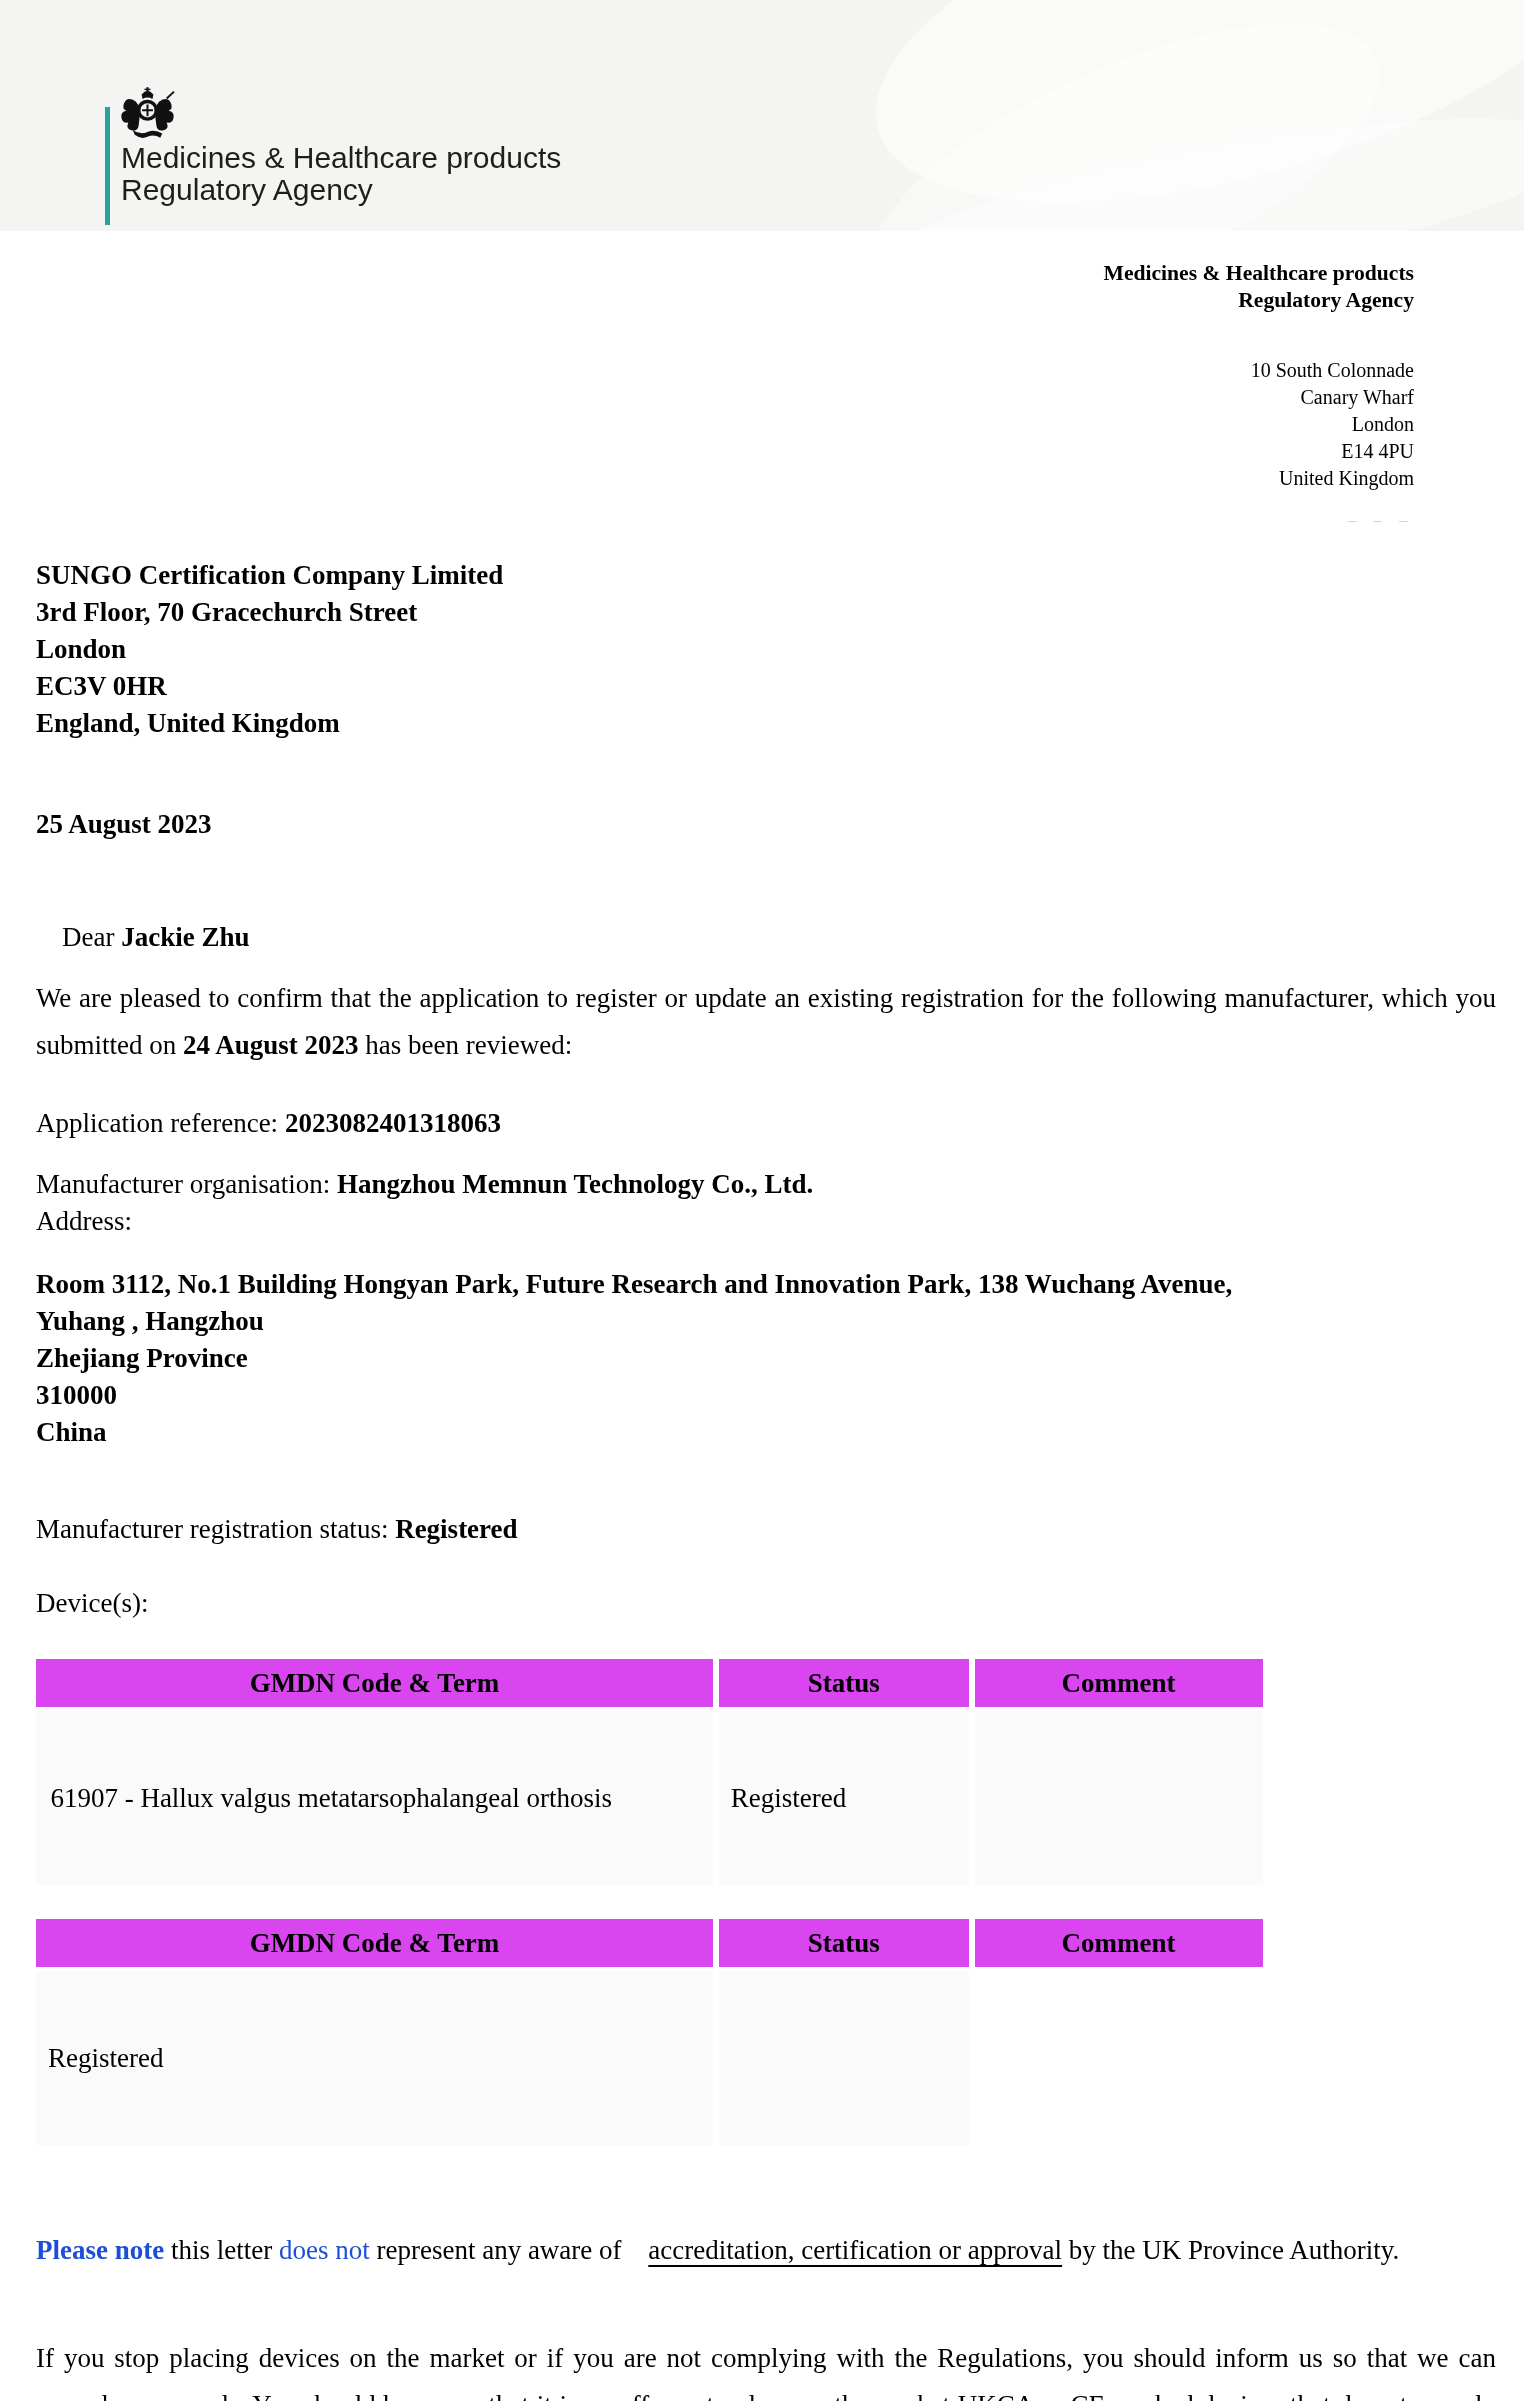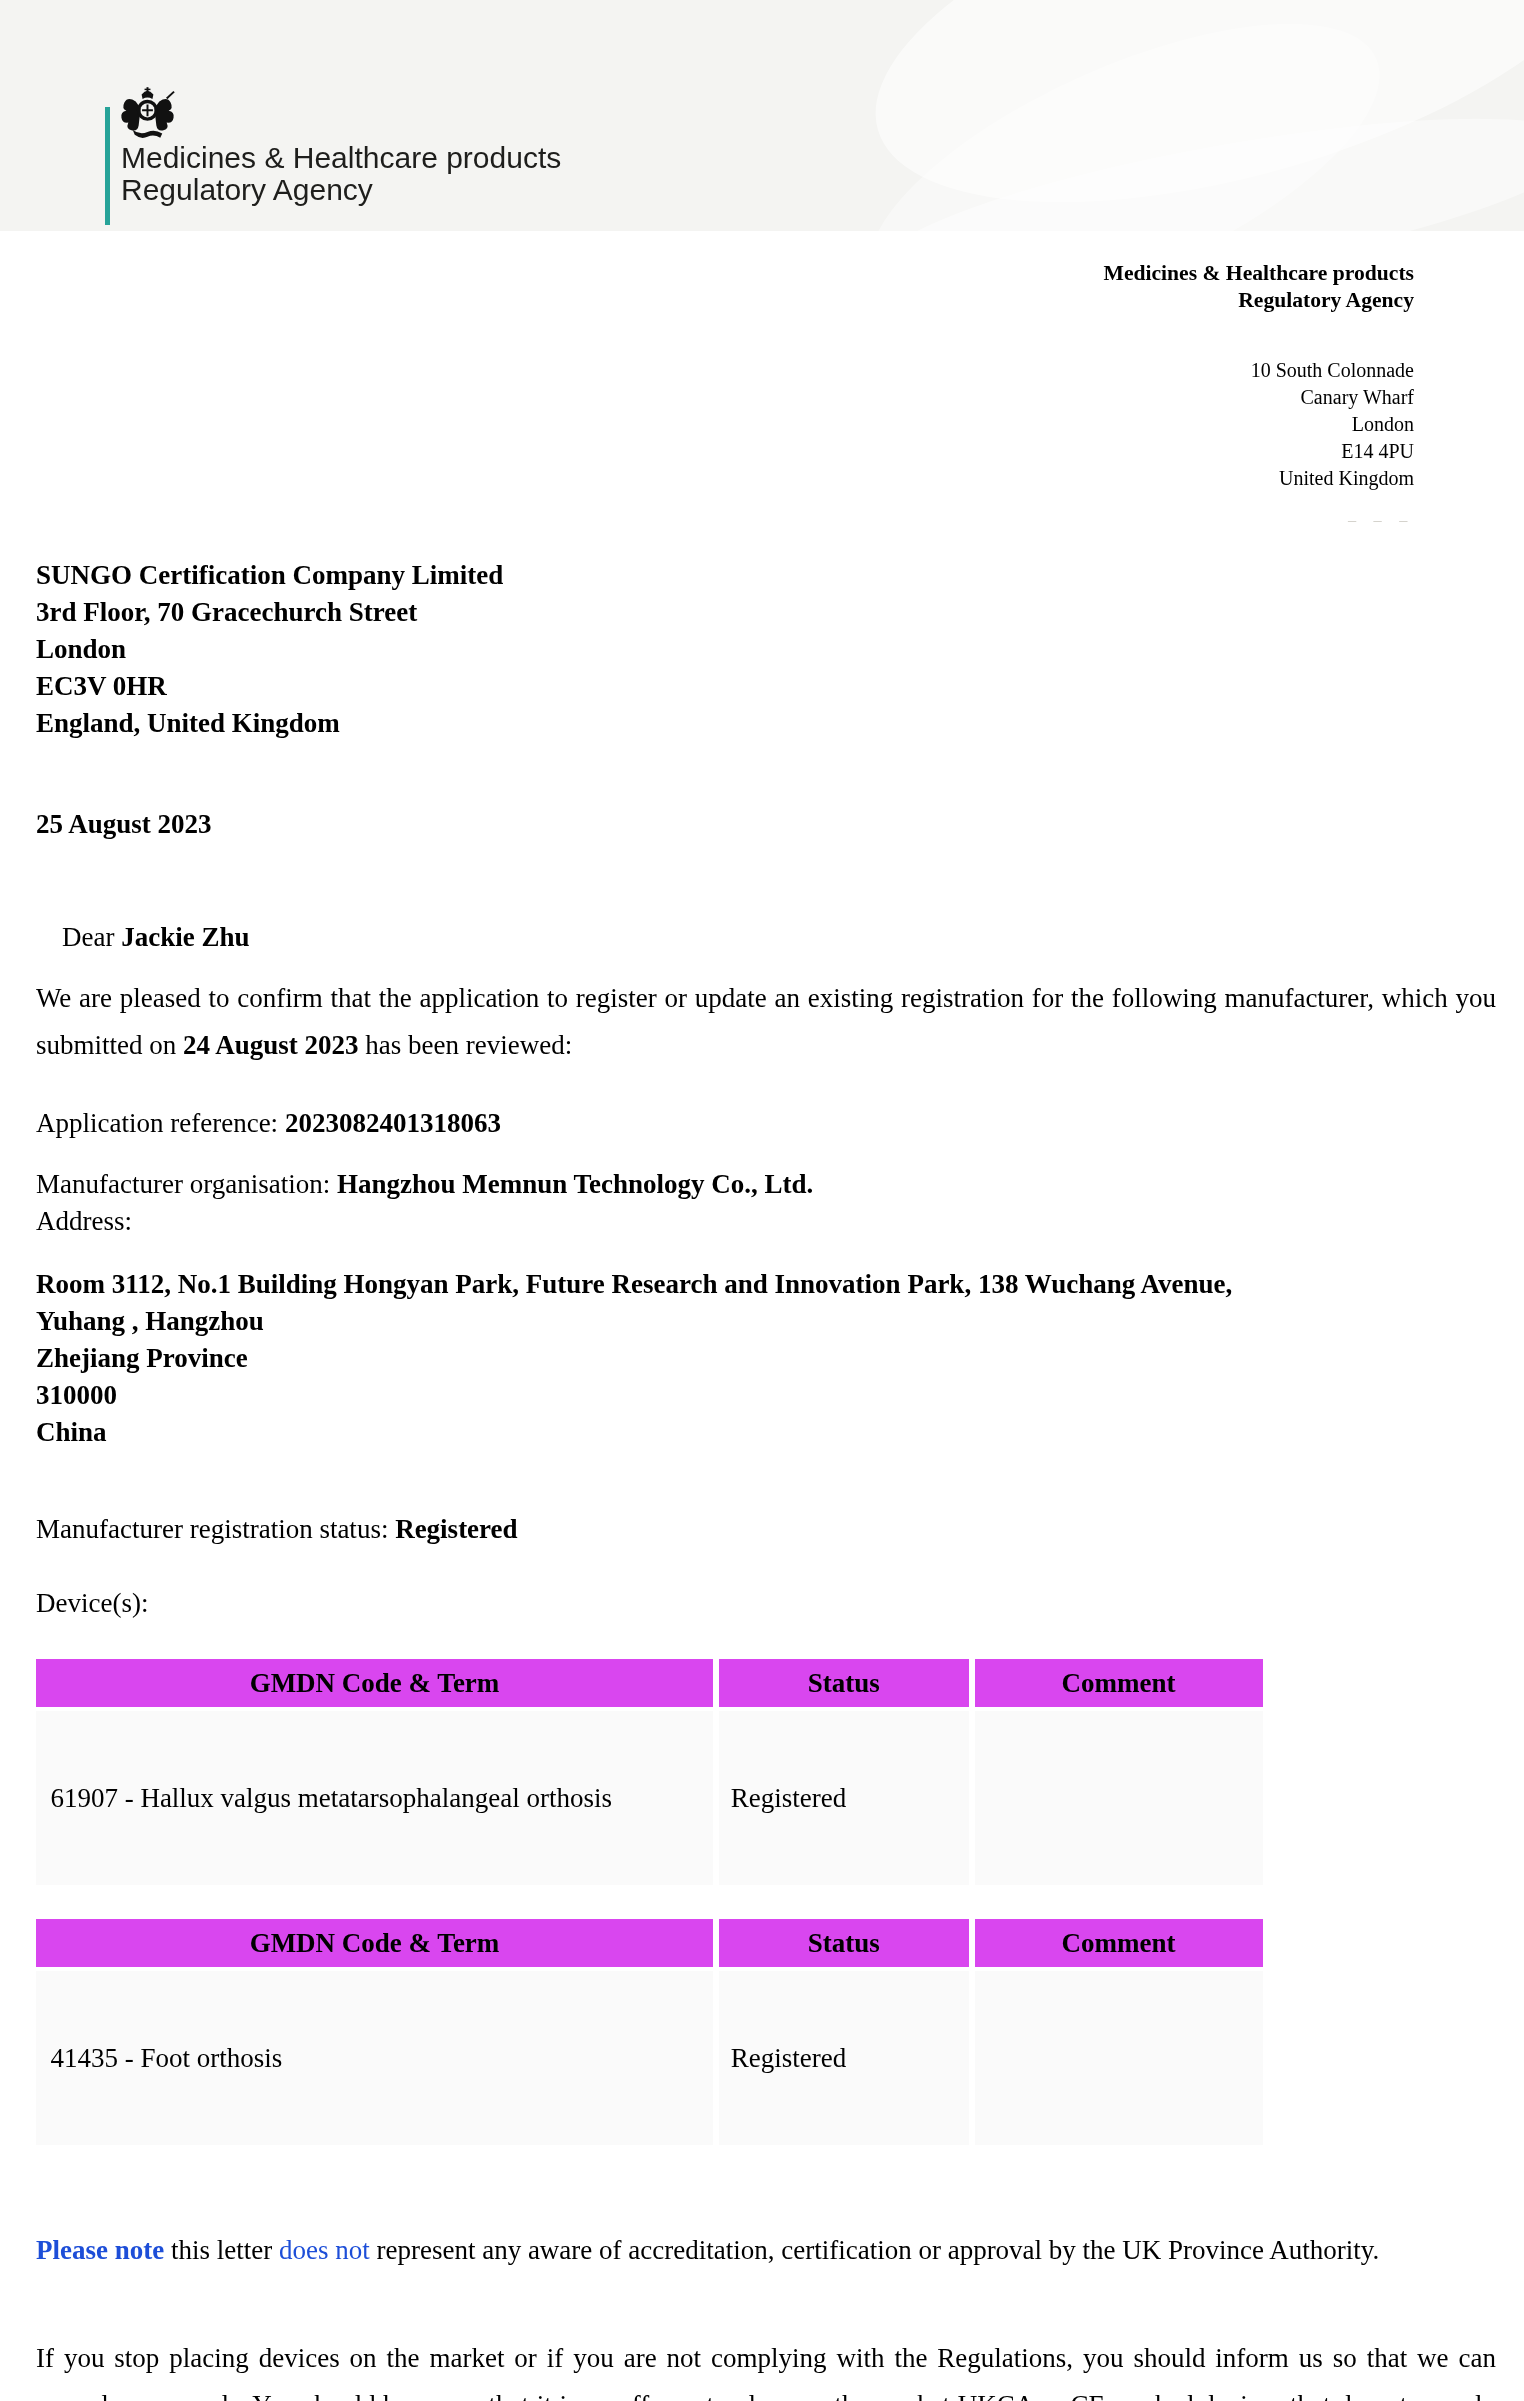--- a/index.html
+++ b/index.html
@@ -35,21 +35,21 @@
   .letterhead .org { font-weight:bold; font-size:21.6px; line-height:27px; }
   .letterhead .addr { margin-top:43px; font-size:20px; line-height:27px; }
   .letterhead .faded { margin-top:18px; font-size:16.3px; color:#cfccc6; letter-spacing:6.7px; }
   
   .abs { position:absolute; left:36px; width:1460px; }
   .body-txt { font-size:27px; line-height:47px; }
   .just { text-align:justify; }
   .single { line-height:37px; }
   .b { font-weight:bold; }
   .red { color:#1d4ed8; }
-  .ul { text-decoration-thickness:2.4px; text-underline-offset:5.8px; }
+  .ul { text-decoration:underline; text-decoration-thickness:2.4px; text-underline-offset:5.8px;margin-left:20px; }
   
   .mhra-table {
     position:absolute; left:36px;
     display:grid;
     grid-template-columns:677px 250px 288px;
     grid-template-rows:48px 174px;
     gap:3.8px 5.8px;
     font-size:27px;
   }
   .mhra-table .th {
@@ -154,21 +154,20 @@
     <div class="th">Comment</div>
     <div class="td gmdn">61907 - Hallux valgus metatarsophalangeal orthosis</div>
     <div class="td status">Registered</div>
     <div class="td comment"></div>
   </div>
 
   <div class="mhra-table" style="top:1919px;">
     <div class="th">GMDN Code &amp; Term</div>
     <div class="th">Status</div>
     <div class="th">Comment</div>
-    <div class="td gmdn">41435 - Foot orthosis</div>
     <div class="td status">Registered</div>
     <div class="td comment"></div>
   </div>
 
   <div class="abs body-txt just" style="top:2227px;">
     <span class="red b">Please note</span><span> this letter </span><span class="red">does not</span><span> represent any aware of </span><span class="ul">accreditation, certification or approval</span><span> by the UK Province Authority.</span>
   </div>
 
   <div class="abs body-txt just" style="top:2335px;">If you stop placing devices on the market or if you are not complying with the Regulations, you should inform us so that we can amend our records. You should be aware that it is an offence to place on the market UKCA or CE marked devices that do not comply with the regulations.</div>
 

